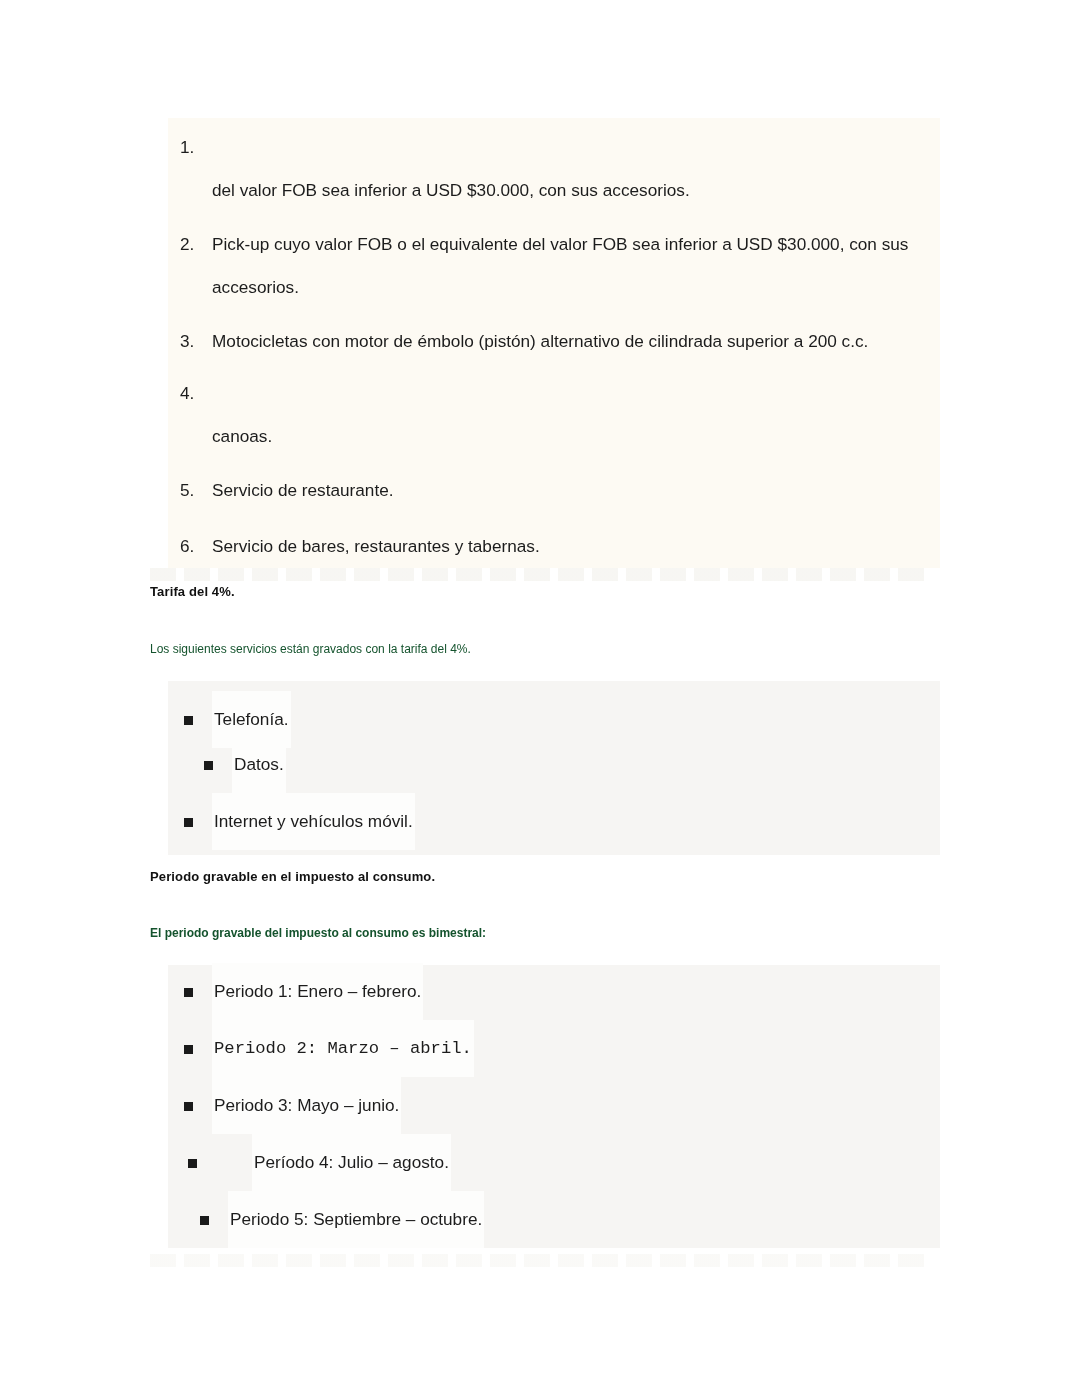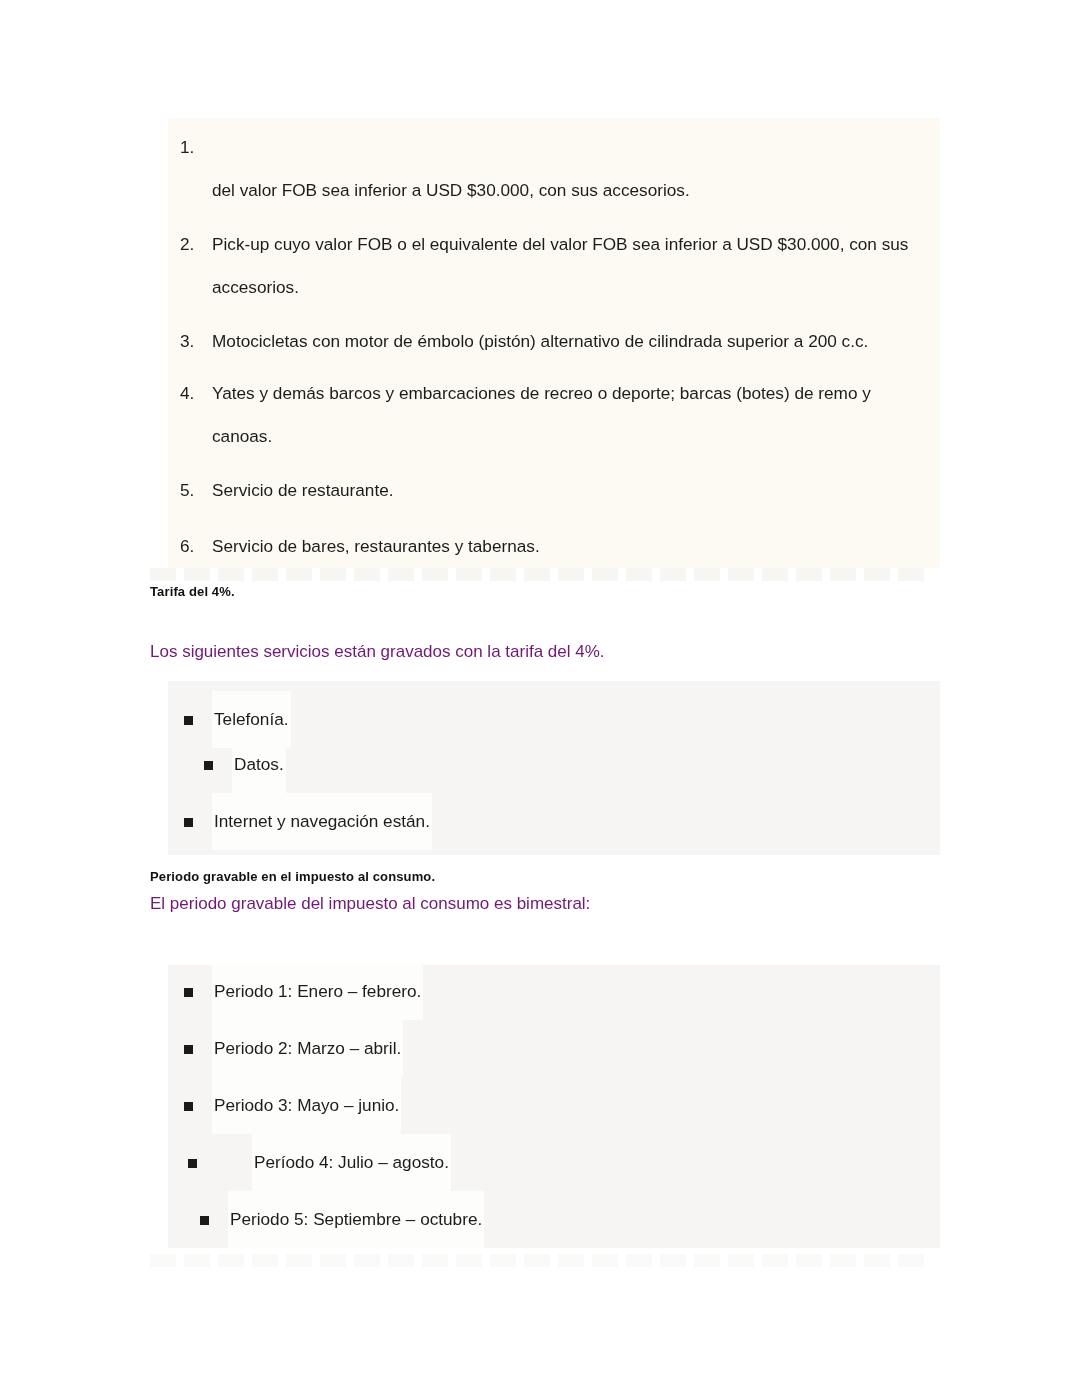--- a/index.html
+++ b/index.html
@@ -134,22 +134,22 @@
     left: 150px;
     font-size: 13px;
     font-weight: bold;
     color: #111111;
     letter-spacing: 0.01em;
     white-space: nowrap;
   }
   .doc-para {
     position: absolute;
     left: 150px;
-    font-size: 17px;
-    color: #701a75;
+    font-size: 12px;
+    color: #14532d;
     white-space: nowrap;
   }
 </style>
 </head>
 <body>
 
 <div class="page">
 
   <div class="shade-block shade-cream" style="left:168px; top:118px; width:772px; height:450px;"></div>
 
@@ -174,21 +174,21 @@
     <li class="ol-item" style="position:absolute; left:0; top:194px; width:100%;">
       <span class="ol-num">3.</span>
       <span class="ol-text">
         <span>Motocicletas con motor de émbolo (pistón) alternativo de cilindrada superior a 200 c.c.</span>
       </span>
     </li>
 
     <li class="ol-item" style="position:absolute; left:0; top:246px; width:100%;">
       <span class="ol-num">4.</span>
       <span class="ol-text">
-        <span>Yates y demás barcos y embarcaciones de recreo o deporte; barcas (botes) de remo y</span><br>
+        <br>
         <span>canoas.</span>
       </span>
     </li>
 
     <li class="ol-item" style="position:absolute; left:0; top:343px; width:100%;">
       <span class="ol-num">5.</span>
       <span class="ol-text">
         <span>Servicio de restaurante.</span>
       </span>
     </li>
@@ -214,36 +214,36 @@
     <li class="ul-item" style="position:absolute; left:0; top:12px; width:100%;">
       <span class="ul-bullet"></span>
       <span class="ul-text">Telefonía.</span>
     </li>
     <li class="ul-item" style="position:absolute; left:0; top:57px; width:100%;margin-left:20px;">
       <span class="ul-bullet"></span>
       <span class="ul-text">Datos.</span>
     </li>
     <li class="ul-item" style="position:absolute; left:0; top:114px; width:100%;">
       <span class="ul-bullet"></span>
-      <span class="ul-text">Internet y navegación están.</span>
+      <span class="ul-text">Internet y vehículos móvil.</span>
     </li>
   </ul>
 
   <div class="doc-heading" style="top:869px;">Periodo gravable en el impuesto al consumo.</div>
 
-  <div class="doc-para" style="top:894px;">El periodo gravable del impuesto al consumo es bimestral:</div>
+  <div class="doc-para" style="top:926px;font-weight:bold;">El periodo gravable del impuesto al consumo es bimestral:</div>
 
   <div class="shade-block shade-gray" style="left:168px; top:965px; width:772px; height:283px;"></div>
 
   <ul class="ul-list" style="top:963px;">
     <li class="ul-item" style="position:absolute; left:0; top:0; width:100%;">
       <span class="ul-bullet"></span>
       <span class="ul-text">Periodo 1: Enero – febrero.</span>
     </li>
-    <li class="ul-item" style="position:absolute; left:0; top:57px; width:100%;">
+    <li class="ul-item" style="position:absolute; left:0; top:57px; width:100%;font-family:Liberation Mono, monospace;">
       <span class="ul-bullet"></span>
       <span class="ul-text">Periodo 2: Marzo – abril.</span>
     </li>
     <li class="ul-item" style="position:absolute; left:0; top:114px; width:100%;">
       <span class="ul-bullet"></span>
       <span class="ul-text">Periodo 3: Mayo – junio.</span>
     </li>
     <li class="ul-item" style="position:absolute; left:4px; top:171px; width:100%;padding-left:36px;">
       <span class="ul-bullet"></span>
       <span class="ul-text">Período 4: Julio – agosto.</span>

